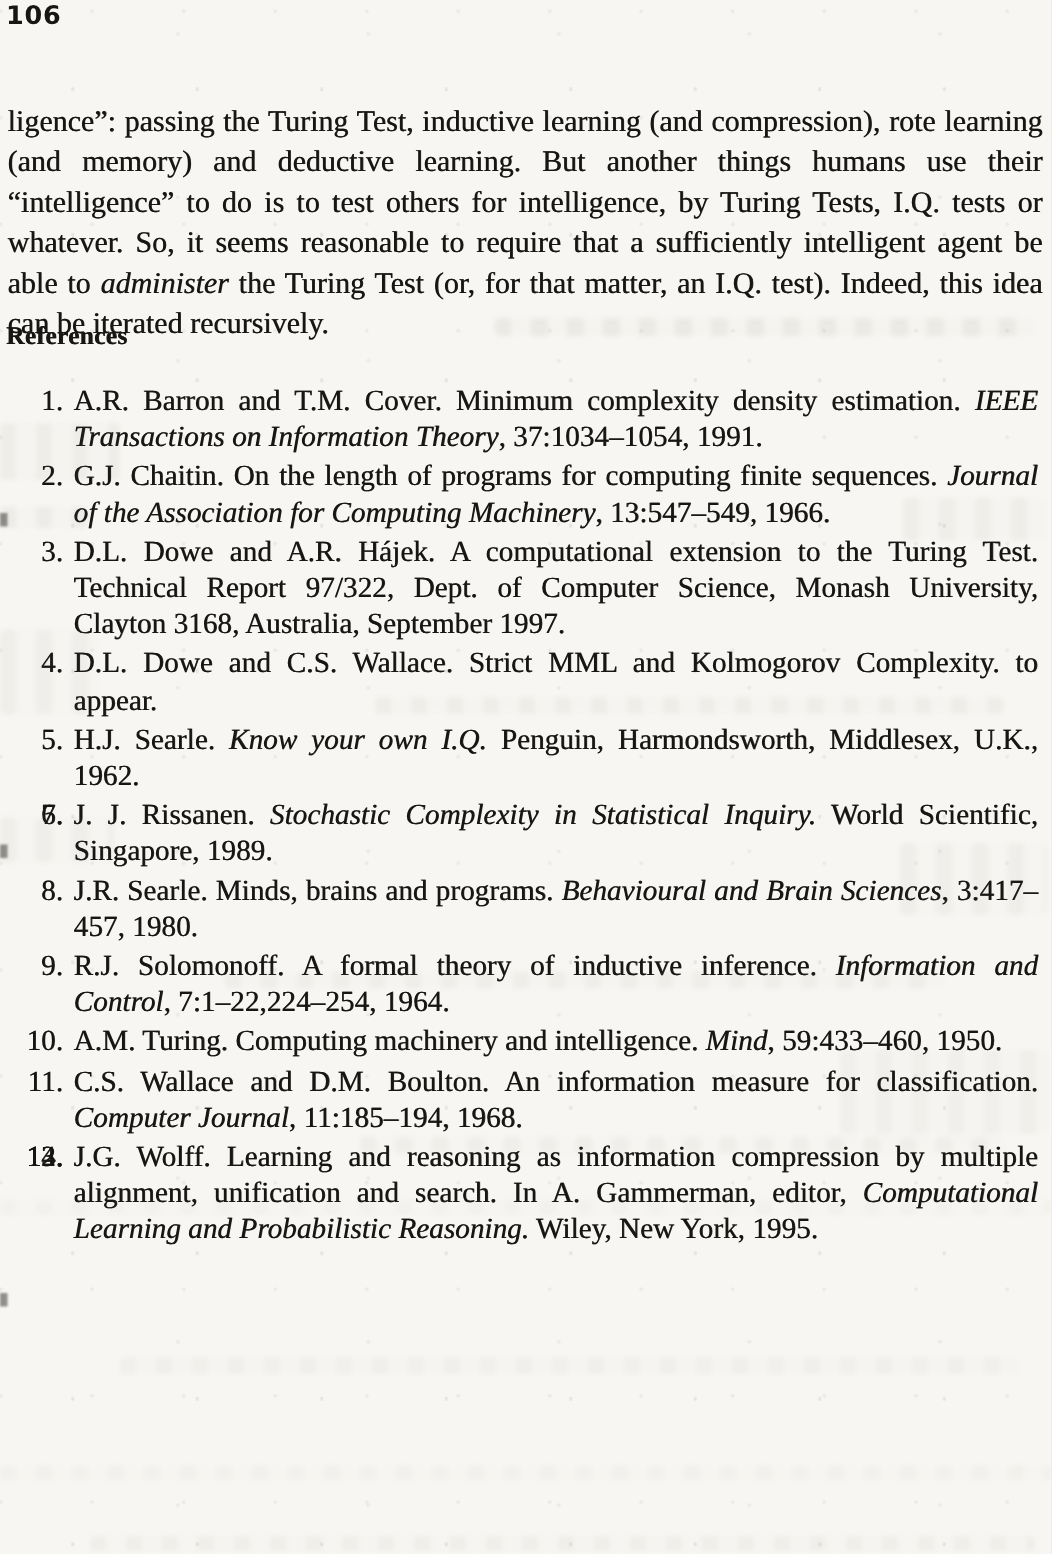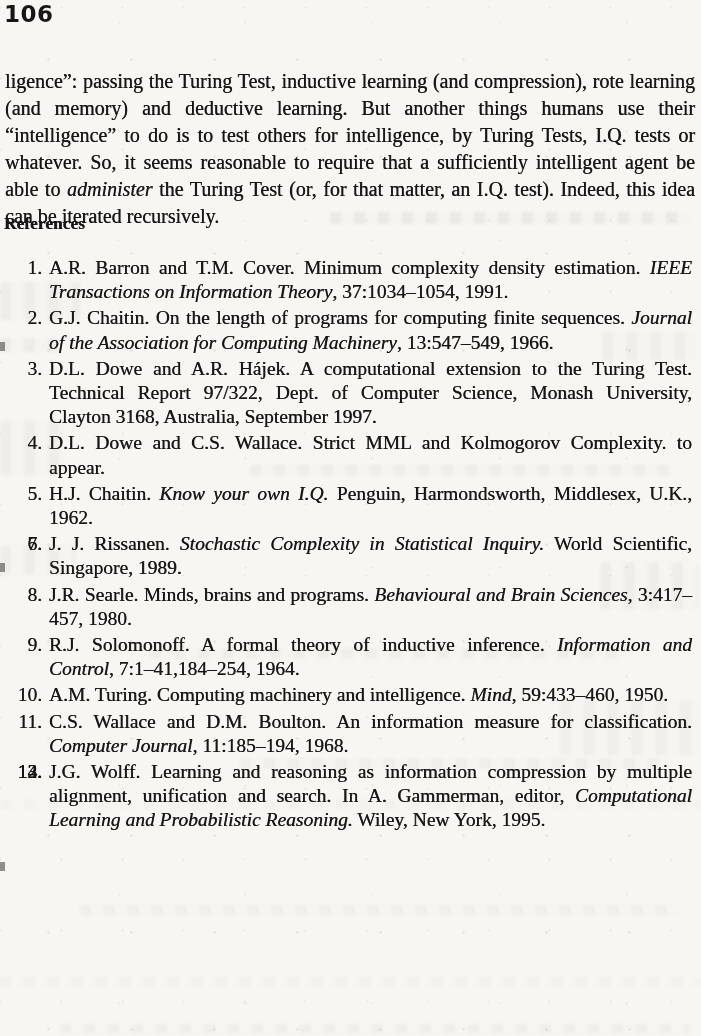--- a/index.html
+++ b/index.html
@@ -17,21 +17,21 @@
     background-position: 7px 11px, 31px 43px, 55px 77px;
     color: #171614;
     font-family: "Liberation Serif", "DejaVu Serif", serif;
   }
   .page-number {
     position: absolute;
     top: 1px;
     left: 4px;
     font-family: "DejaVu Sans", sans-serif;
     font-weight: 700;
-    font-size: 23px;
+    font-size: 17px;
     letter-spacing: 0.5px;
   }
   .intro {
     position: absolute;
     top: 24px;
     left: 5px;
     width: 690px;
     font-size: 20px;
     line-height: 27px;
     text-align: justify;
@@ -101,25 +101,25 @@
 
   <p class="intro"><span>ligence”: passing the Turing Test, inductive learning (and compression), rote learning (and memory) and deductive learning. But another things humans use their “intelligence” to do is to test others for intelligence, by Turing Tests, I.Q. tests or whatever. So, it seems reasonable to require that a sufficiently intelligent agent be able to </span><span class="it">administer</span><span> the Turing Test (or, for that matter, an I.Q. test). Indeed, this idea can be iterated recursively.</span></p>
 
   <h2 class="refs-heading">References</h2>
 
   <div class="refs">
       <div class="ref"><span class="ref-num">1.</span><span><span>A.R. Barron and T.M. Cover. Minimum complexity density estimation. </span><span class="it">IEEE Transactions on Information Theory</span><span>, 37:1034–1054, 1991.</span></span></div>
       <div class="ref"><span class="ref-num">2.</span><span><span>G.J. Chaitin. On the length of programs for computing finite sequences. </span><span class="it">Journal of the Association for Computing Machinery</span><span>, 13:547–549, 1966.</span></span></div>
       <div class="ref"><span class="ref-num">3.</span><span><span>D.L. Dowe and A.R. Hájek. A computational extension to the Turing Test. Technical Report 97/322, Dept. of Computer Science, Monash University, Clayton 3168, Australia, September 1997.</span></span></div>
       <div class="ref"><span class="ref-num">4.</span><span><span>D.L. Dowe and C.S. Wallace. Strict MML and Kolmogorov Complexity. to appear.</span></span></div>
-      <div class="ref"><span class="ref-num">5.</span><span><span>H.J. Chaitin. </span><span class="it">Know your own I.Q.</span><span> Penguin, Harmondsworth, Middle­sex, U.K., 1962.</span></span></div>
+      <div class="ref"><span class="ref-num">5.</span><span><span>H.J. Searle. </span><span class="it">Know your own I.Q.</span><span> Penguin, Harmondsworth, Middle­sex, U.K., 1962.</span></span></div>
       <div class="ref"><span class="ref-num">6.</span></div>
       <div class="ref"><span class="ref-num">7.</span><span><span>J. J. Rissanen. </span><span class="it">Stochastic Complexity in Statistical Inquiry.</span><span> World Sci­entific, Singapore, 1989.</span></span></div>
       <div class="ref"><span class="ref-num">8.</span><span><span>J.R. Searle. Minds, brains and programs. </span><span class="it">Behavioural and Brain Sci­ences</span><span>, 3:417–457, 1980.</span></span></div>
-      <div class="ref"><span class="ref-num">9.</span><span><span>R.J. Solomonoff. A formal theory of inductive inference. </span><span class="it">Information and Control</span><span>, 7:1–41,184–254, 1964.</span></span></div>
+      <div class="ref"><span class="ref-num">9.</span><span><span>R.J. Solomonoff. A formal theory of inductive inference. </span><span class="it">Information and Control</span><span>, 7:1–22,224–254, 1964.</span></span></div>
       <div class="ref"><span class="ref-num">10.</span><span><span>A.M. Turing. Computing machinery and intelligence. </span><span class="it">Mind</span><span>, 59:433–460, 1950.</span></span></div>
       <div class="ref"><span class="ref-num">11.</span><span><span>C.S. Wallace and D.M. Boulton. An information measure for classifica­tion. </span><span class="it">Computer Journal</span><span>, 11:185–194, 1968.</span></span></div>
       <div class="ref"><span class="ref-num">12.</span></div>
       <div class="ref"><span class="ref-num">13.</span></div>
       <div class="ref"><span class="ref-num">14.</span><span><span>J.G. Wolff. Learning and reasoning as information compression by mul­tiple alignment, unification and search. In A. Gammerman, editor, </span><span class="it">Com­putational Learning and Probabilistic Reasoning.</span><span> Wiley, New York, 1995.</span></span></div>
     </div>
 
   <div class="smudge" style="left:330px; top:212px; width:360px; height:12px; opacity:.55;"></div>
   <div class="smudge" style="left:0; top:282px; width:80px; height:38px; opacity:.40;"></div>
   <div class="smudge" style="left:0; top:338px; width:58px; height:14px; opacity:.45;"></div>

